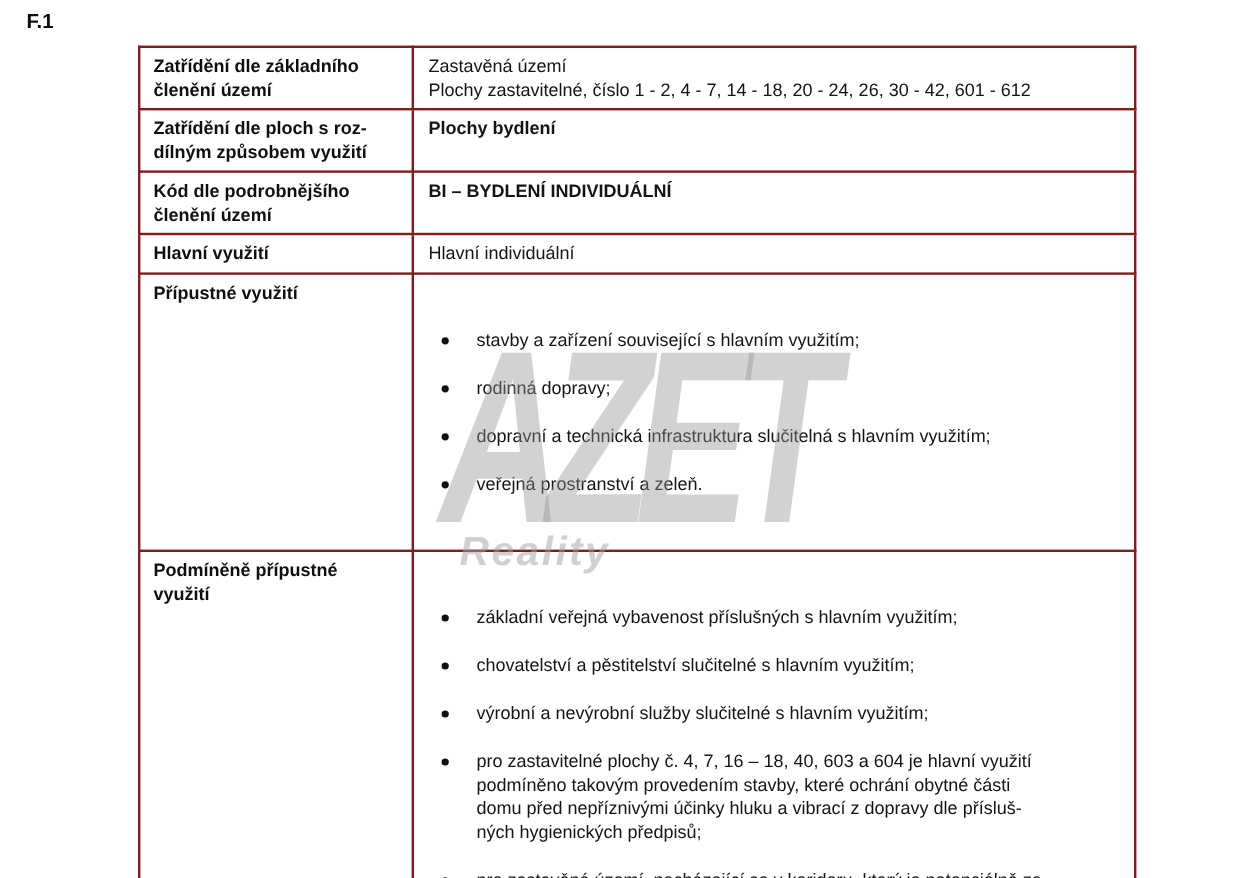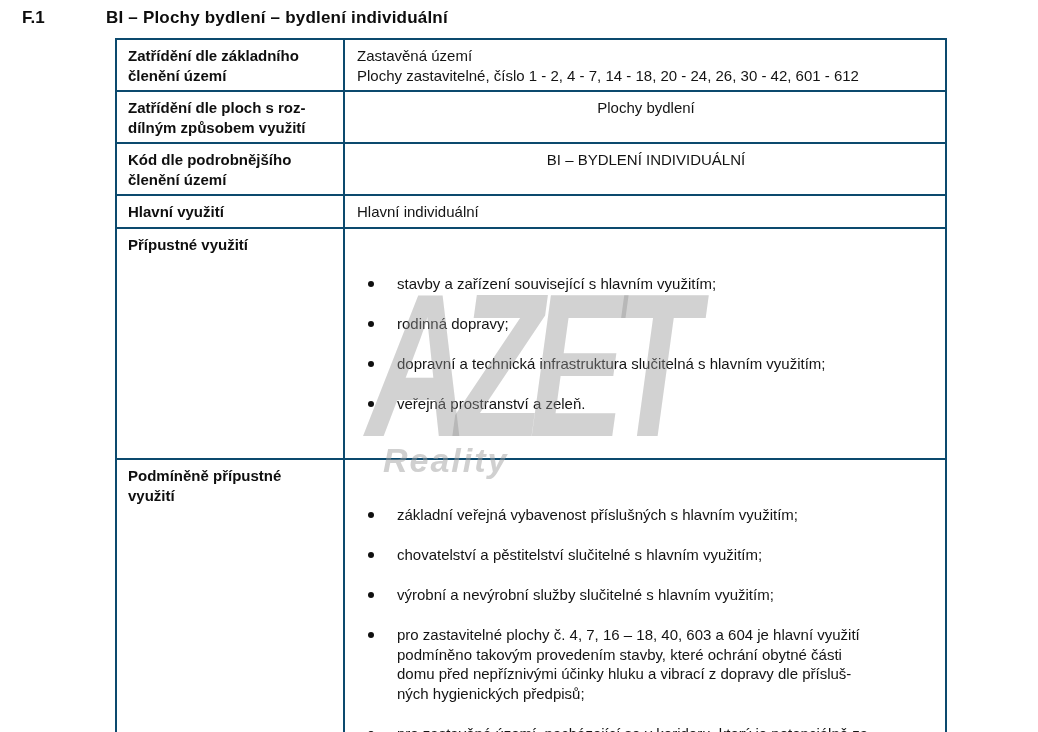--- a/index.html
+++ b/index.html
@@ -28,36 +28,36 @@
   .tbl-wrap { position: absolute; left: 115px; top: 38px; width: 830px; z-index: 1; }
   table.zoning {
     border-collapse: collapse;
     table-layout: fixed;
     width: 830px;
     font-size: 15px;
     line-height: 19.5px;
     color: #141414;
   }
   table.zoning td {
-    border: 2px solid #0c4a6e;
+    border: 2px solid #7f1d1d;
     vertical-align: top;
   }
   td.label {
     width: 228px;
     font-weight: bold;
     padding: 6px 8px 5px 11px;
     white-space: pre-line;
     color: #0f0f0f;
   }
   td.value {
     width: 602px;
     padding: 6px 10px 5px 12px;
     white-space: pre-line;
   }
-  td.value.bold { font-weight: normal; text-align: center; }
+  td.value.bold { font-weight: bold; }
 
   ul.bullets { list-style: none; margin: 0; padding: 0; }
   ul.bullets li {
     position: relative;
     padding-left: 40px;
     margin-bottom: 1px;
     white-space: pre-line;
   }
   ul.bullets li .dot {
     position: absolute; left: 11px; top: 7px;
@@ -86,21 +86,20 @@
     font-weight: bold; font-style: italic;
     letter-spacing: 2px;
     color: rgba(162, 162, 162, 0.50);
   }
 </style>
 </head>
 <body>
 
 <div class="heading">
   <span class="sec-num">F.1</span>
-  <span class="doc-title">BI – Plochy bydlení – bydlení individuální</span>
 </div>
 
 <div class="tbl-wrap">
   <table class="zoning">
     <tbody>
       <tr>
         <td class="label">Zatřídění dle základního
 členění území</td>
         <td class="value">Zastavěná území
 Plochy zastavitelné, číslo 1 - 2, 4 - 7, 14 - 18, 20 - 24, 26, 30 - 42, 601 - 612</td>

